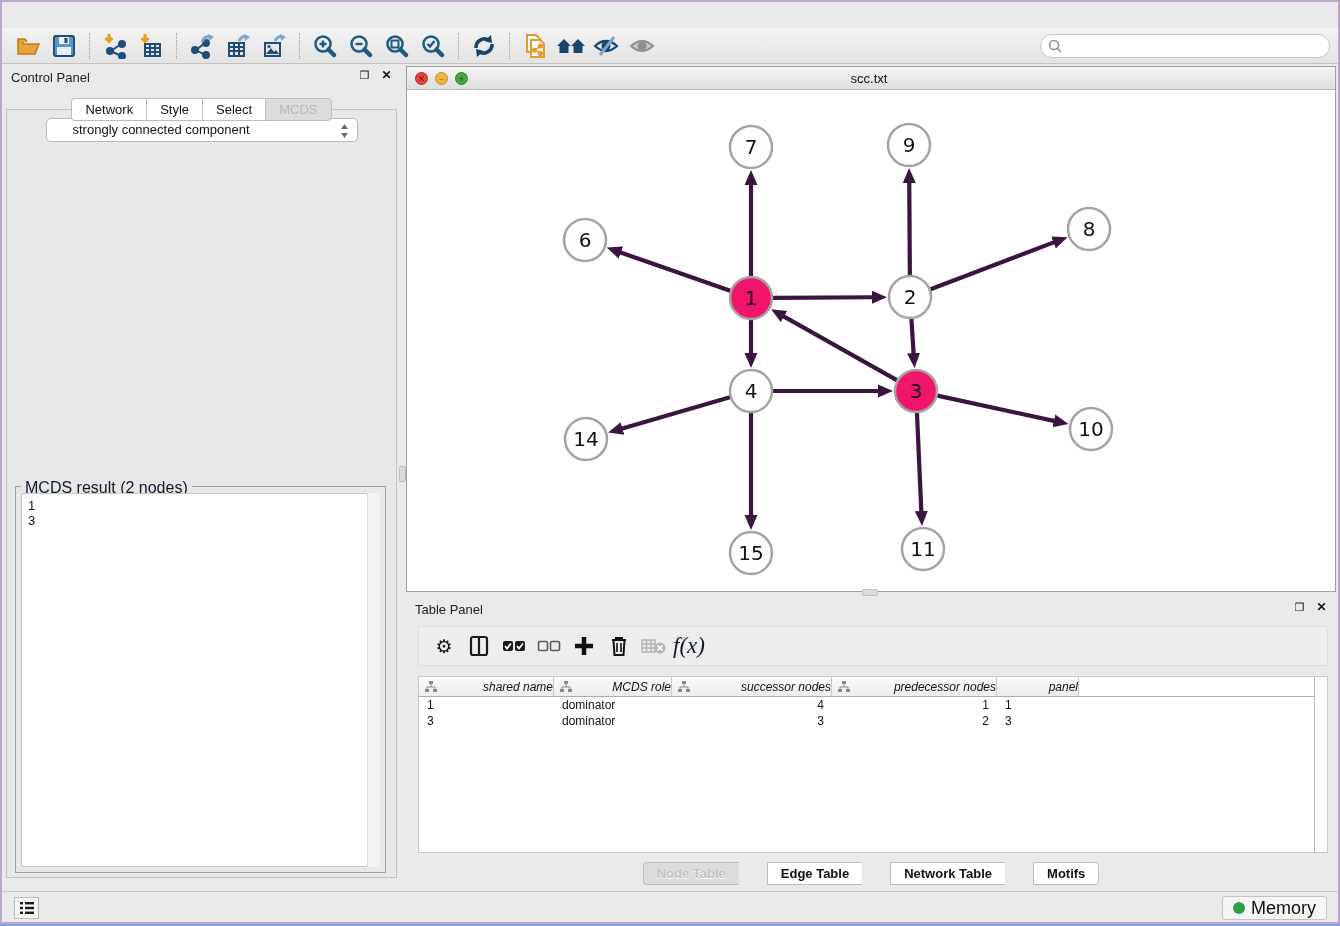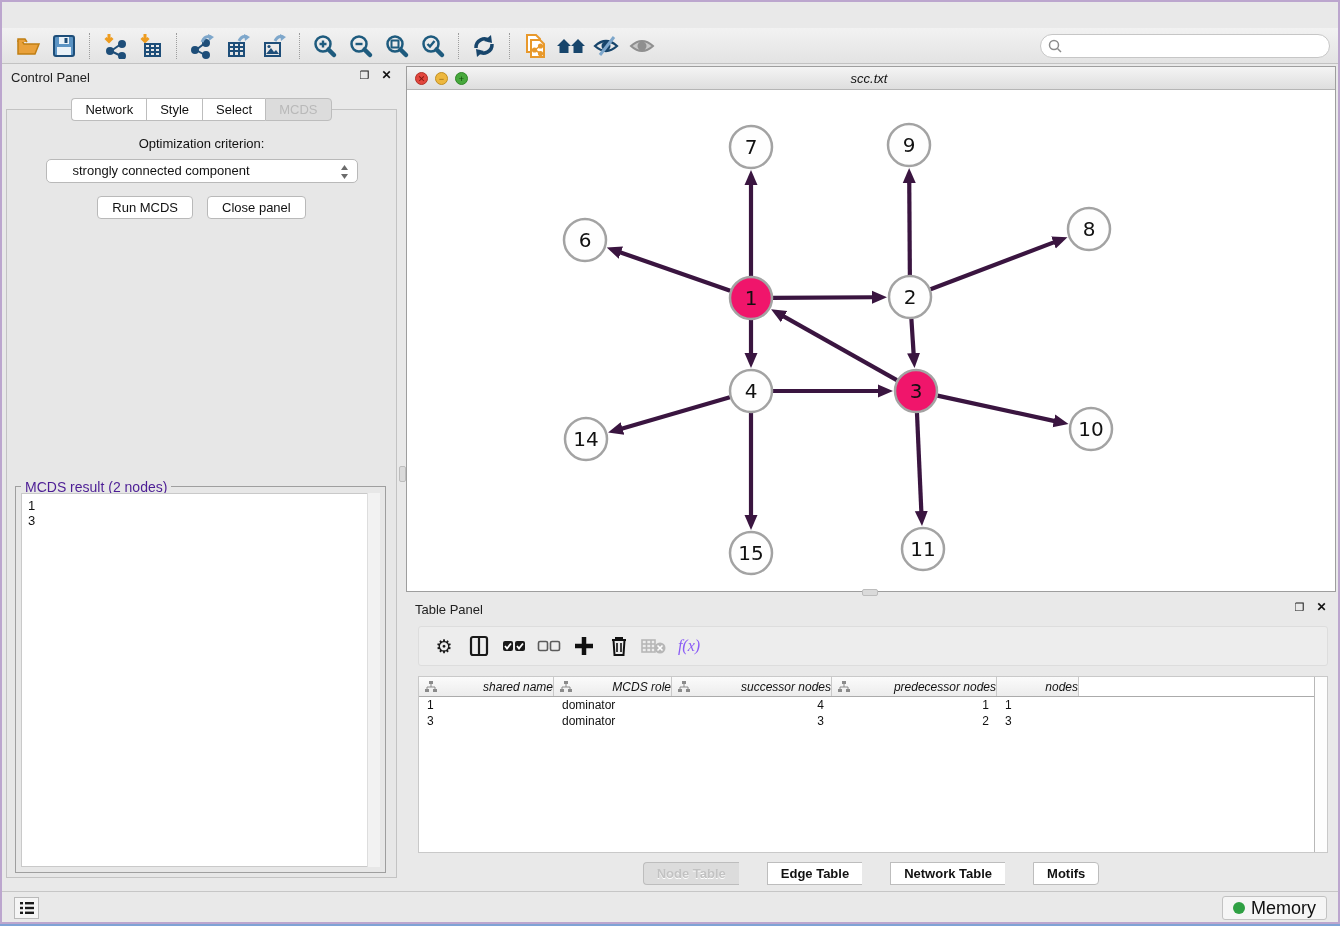--- a/index.html
+++ b/index.html
@@ -37,47 +37,47 @@
   .ctab.sel { background:#DCDCDC; color:#B9B9B9; }
 
   .cbody { position:absolute; left:4px; right:4px; top:45px; bottom:13px; background:#E7E7E7; border:1px solid #C3C3C3; }
   .opt-label { text-align:center; margin-top:26px; font-size:13px; color:#111; }
   .combo { position:relative; margin:8px auto 0; width:312px; height:24px; background:#fff; border:1px solid #B9B9B9; border-radius:5px; font-size:13px; color:#111; line-height:22px; padding-left:26px; cursor:pointer; }
   .combo .updown { position:absolute; right:7px; top:2px; }
   .btn-row { display:flex; justify-content:center; gap:14px; margin-top:13px; }
   .pushbtn { background:#fff; border:1px solid #B9B9B9; border-radius:4px; font-size:13px; color:#111; padding:3px 14px; cursor:pointer; }
 
   .result-group { position:absolute; left:8px; right:10px; top:376px; bottom:4px; border:1px solid #9F9F9F; }
-  .result-title { position:absolute; top:-8px; left:5px; background:#E7E7E7; padding:0 4px; font-size:14px; color:#4c1d95; }
+  .result-title { position:absolute; top:-8px; left:5px; background:#E7E7E7; padding:0 4px; font-size:16px; color:#0f172a; }
   .result-box { position:absolute; inset:6px 5px 5px 5px; background:#fff; border:1px solid #C9C9C9; font-size:13px; color:#111; padding:4px 6px; white-space:pre; overflow:hidden; }
   .result-scroll { position:absolute; top:6px; bottom:5px; right:5px; width:13px; background:#F2F2F2; border-left:1px solid #DDD; }
 
   
   .netwin { position:absolute; left:406px; top:66px; width:930px; height:526px; background:#fff; border:1px solid #9E9E9E; }
   .netbar { position:absolute; left:0; right:0; top:0; height:23px; background:linear-gradient(#F4F4F4,#DEDEDE); border-bottom:1px solid #B5B5B5; }
-  .netbar .wt { position:absolute; left:0; right:4px; top:4px; text-align:center; font-size:13px; color:#111;font-style:italic; }
+  .netbar .wt { position:absolute; left:0; right:4px; top:4px; text-align:center; font-size:13px; color:#111; }
   .lights { position:absolute; left:8px; top:5px; display:flex; gap:7px; }
   .lights span { width:13px; height:13px; border-radius:50%; font-size:9px; line-height:12px; text-align:center; cursor:pointer; }
   .lt-close { background:#E2463D; border:1px solid #B03028; color:#7E1510; }
   .lt-min { background:#EDB73E; border:1px solid #C08F22; color:#8E6210; }
   .lt-max { background:#47A83C; border:1px solid #2F8727; color:#0F4D0C; }
   .canvas { position:absolute; left:0; right:0; top:24px; bottom:0; background:#fff; overflow:hidden; }
   #graph-svg { position:absolute; inset:0; }
 
   
   .grip-v { position:absolute; left:399px; top:466px; width:7px; height:16px; background:#DADADA; border:1px solid #BDBDBD; border-radius:2px; cursor:col-resize; }
   .grip-h { position:absolute; left:862px; top:589px; width:16px; height:7px; background:#DADADA; border:1px solid #BDBDBD; border-radius:2px; cursor:row-resize; }
 
   
   .tpanel { position:absolute; left:406px; top:596px; width:930px; bottom:33px; background:#E9E9E9; }
   .tpanel .phead { height:25px; }
   .ttoolbar { position:absolute; left:12px; right:8px; top:30px; height:40px; background:#EDEDED; border:1px solid #DDD; border-radius:3px; display:flex; align-items:center; padding-left:10px; gap:5px; }
   .ttb { width:30px; height:30px; display:flex; align-items:center; justify-content:center; cursor:pointer; }
   .gear-glyph { font-size:19px; color:#1A1A1A; }
-  .fx { font-family:"Liberation Serif", serif; font-style:italic; font-size:16px; color:#8b5cf6; }
+  .fx { font-family:"Liberation Serif", serif; font-style:italic; font-size:23px; color:#0f172a; }
 
   .ttable { position:absolute; left:12px; right:8px; top:80px; bottom:38px; background:#fff; border:1px solid #C9C9C9; overflow:hidden; }
   .thead { display:flex; height:20px; border-bottom:1px solid #ABABAB; font-size:12px; color:#111; }
   .th { background:linear-gradient(#FBFBFB,#ECECEC); border-right:1px solid #C9C9C9; display:flex; align-items:center; justify-content:flex-end; gap:6px; position:relative;font-style:italic; }
   .th .sort-ico { position:absolute; left:6px; top:4px; }
   .trow { display:flex; height:16px; font-size:12px; color:#111; align-items:center; }
   .c { padding:0 8px; }
   .ar { text-align:right; }
   .c0{width:135px;} .c1{width:118px;} .c2{width:160px;} .c3{width:165px;} .c4{width:82px;}
   .tscroll { position:absolute; top:0; bottom:0; right:0; width:13px; background:#FDFDFD; border-left:1px solid #B8B8B8; }
@@ -266,33 +266,28 @@
         <span class="close-btn"></span>
       </span>
     </div>
     <div class="ctabs">
       <span class="ctab">Network</span>
       <span class="ctab">Style</span>
       <span class="ctab">Select</span>
       <span class="ctab sel">MCDS</span>
     </div>
     <div class="cbody">
-      <div class="opt-label">Optimization criterion:</div>
       <div class="combo">
         <span>strongly connected component</span>
         <span class="updown">
           <svg width="11" height="20">
               <path d="M5.5 3 L9 8 H2 Z" fill="#6B6B6B"></path>
               <path d="M5.5 17 L2 12 H9 Z" fill="#6B6B6B"></path>
             </svg>
         </span>
-      </div>
-      <div class="btn-row">
-        <button class="pushbtn">Run MCDS</button>
-        <button class="pushbtn">Close panel</button>
       </div>
       <div class="result-group">
         <span class="result-title">MCDS result (2 nodes)</span>
         <div class="result-box">1
 3</div>
         <div class="result-scroll"></div>
       </div>
     </div>
   </div>
 
@@ -483,21 +478,21 @@
                 <g fill="#8A8A8A">
                   <rect x="4" y="0" width="4" height="3"></rect>
                   <rect x="0" y="8" width="4" height="3"></rect>
                   <rect x="8" y="8" width="4" height="3"></rect>
                   <path d="M6 3 V6 M2 8 V6 H10 V8" stroke="#8A8A8A" stroke-width="1" fill="none"></path>
                 </g>
               </svg></span>
           <span>predecessor nodes</span>
         </div>
         <div class="th c4">
-          <span>nodes</span>
+          <span>panel</span>
         </div>
       </div>
       <div class="trow">
         <span class="c c0">1</span>
         <span class="c c1">dominator</span>
         <span class="c c2 ar">4</span>
         <span class="c c3 ar">1</span>
         <span class="c c4">1</span>
       </div>
       <div class="trow">

